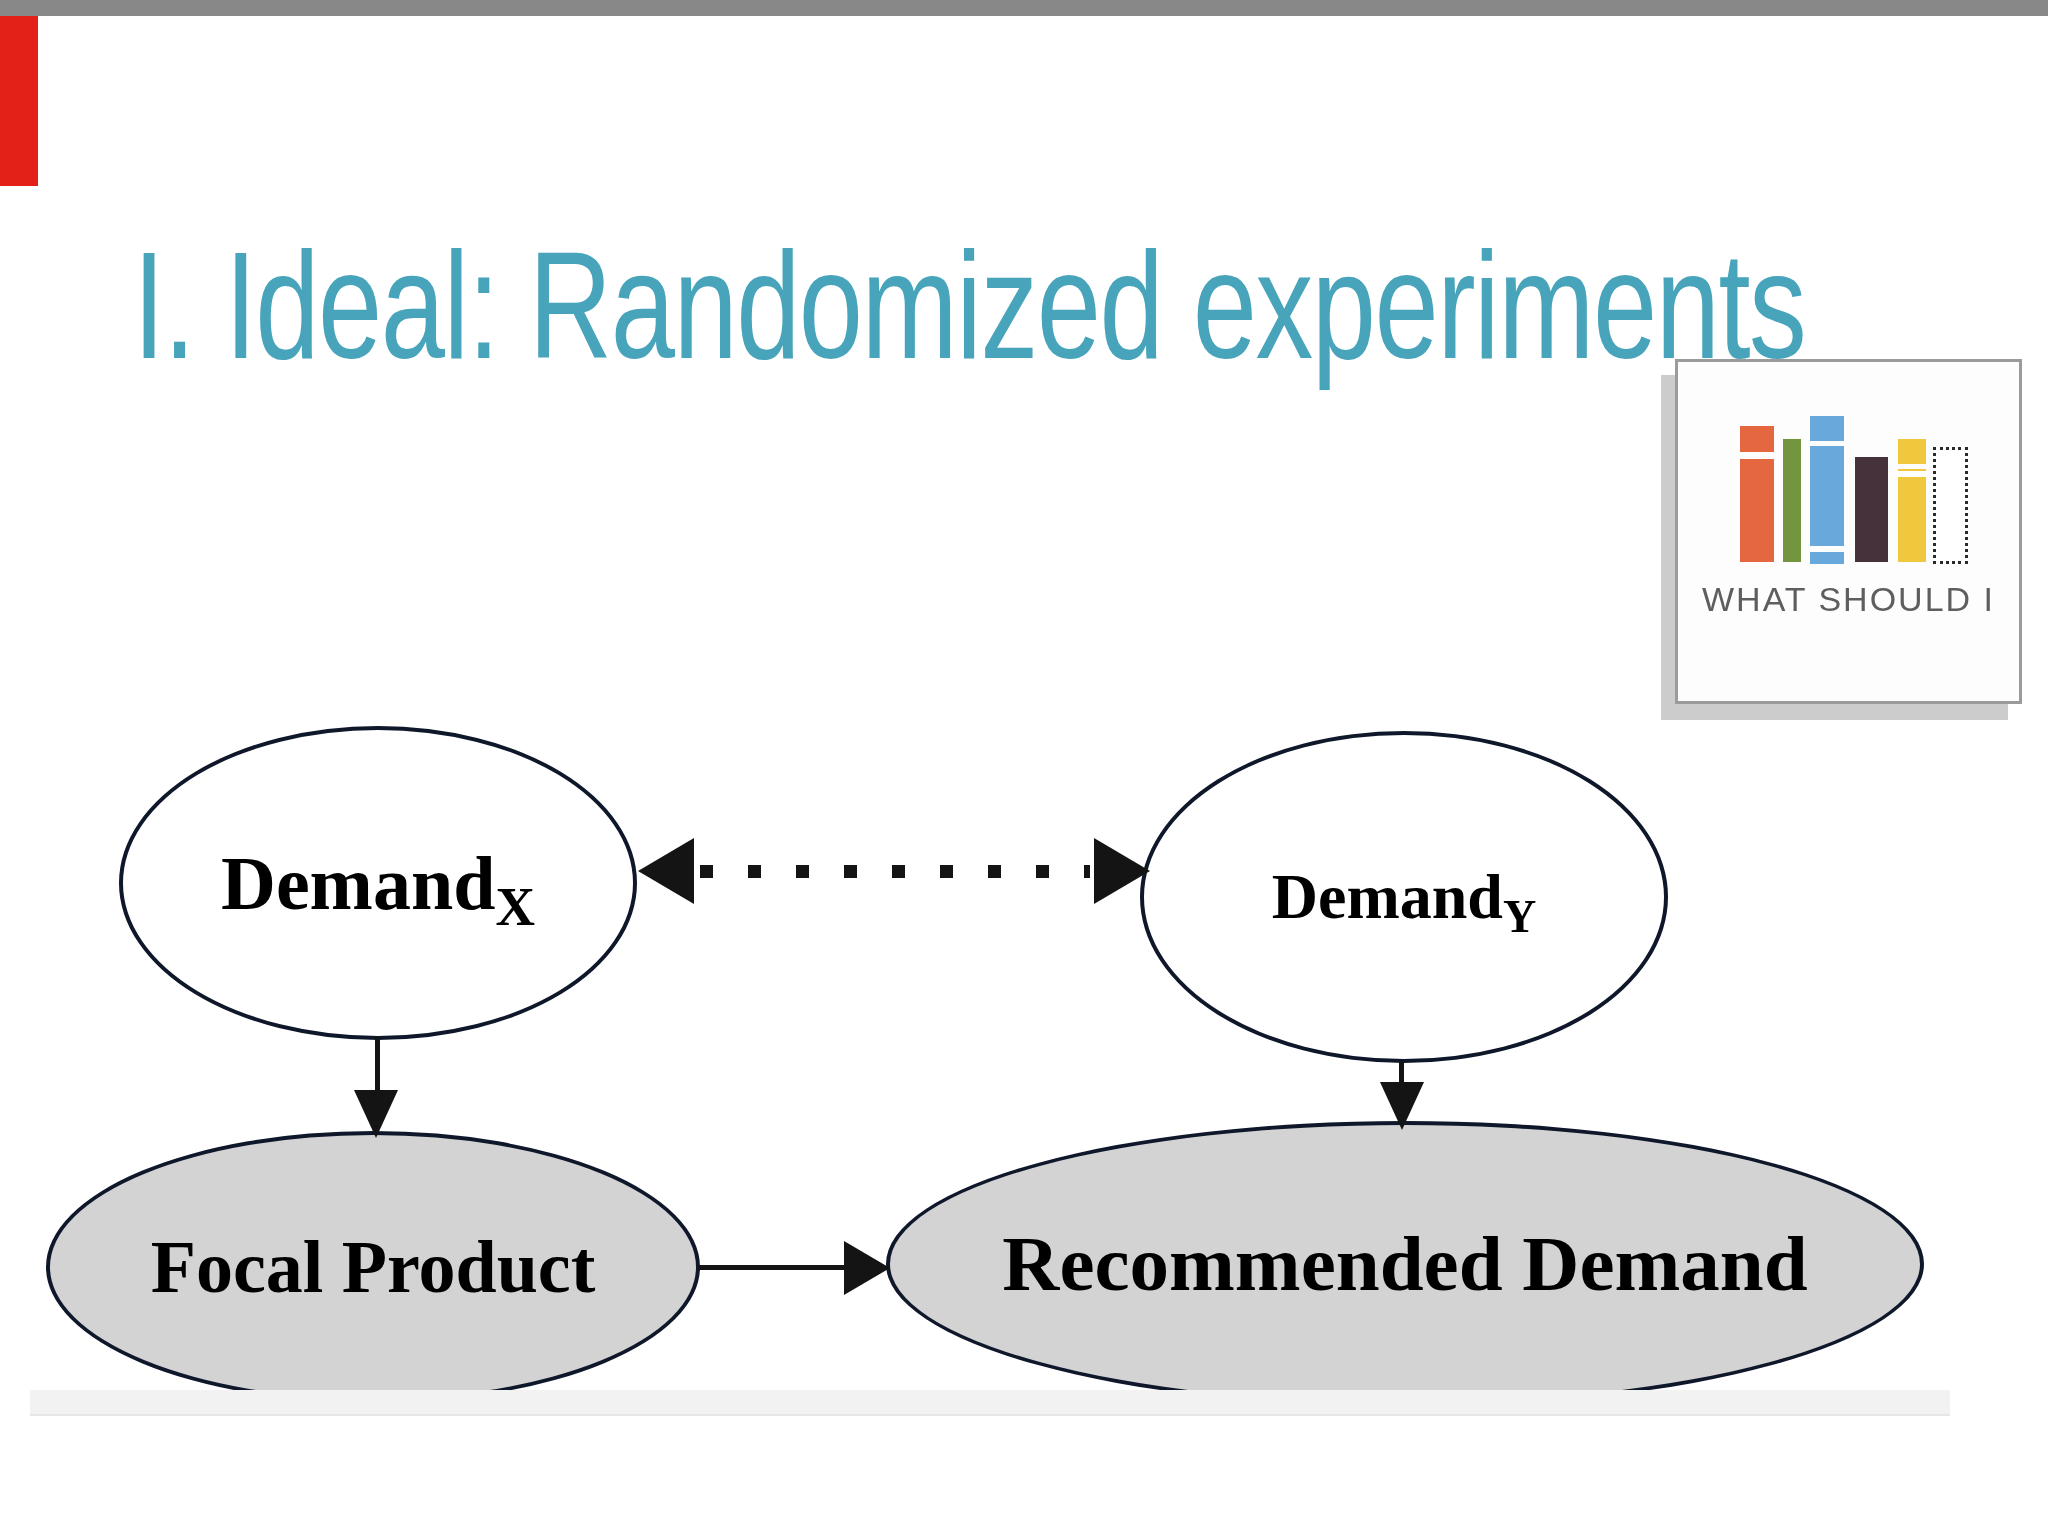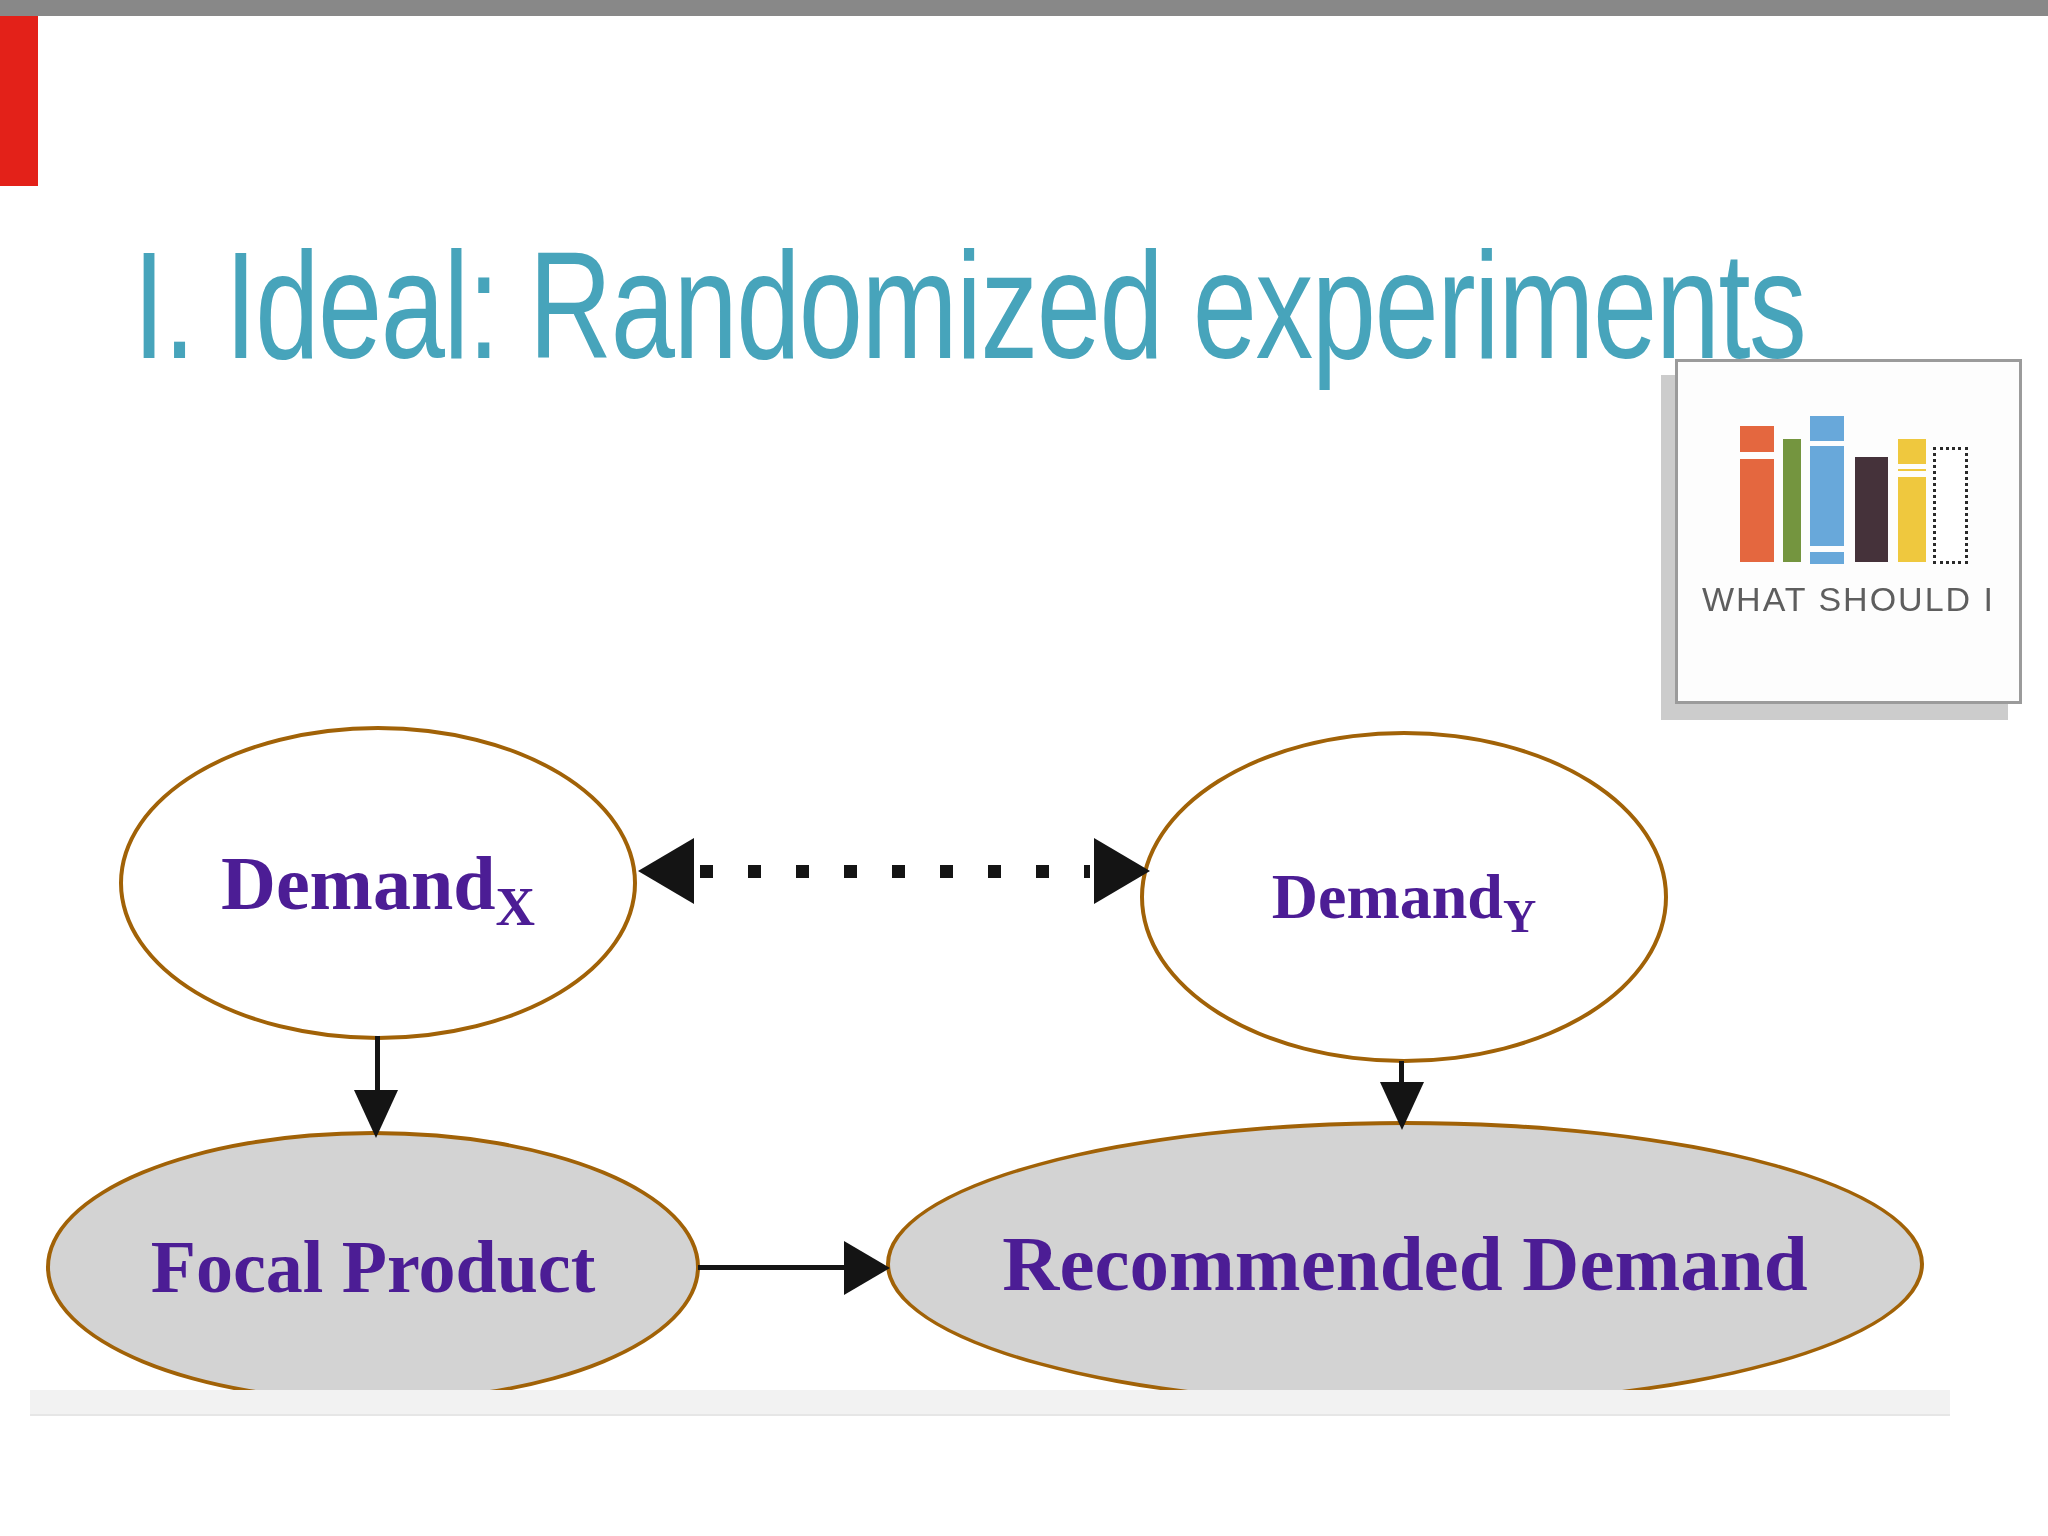--- a/index.html
+++ b/index.html
@@ -66,26 +66,26 @@
     font-size:34px;
     letter-spacing:2px;
     line-height:45px;
     font-weight:400;
   }
 
   
   .node{
     position:absolute;
     box-sizing:border-box;
-    border:4px solid #a16207;
+    border:4px solid #0f172a;
     border-radius:50%;
     display:flex;align-items:center;justify-content:center;
     font-family:"Liberation Serif",serif;
     font-weight:700;
-    color:#4c1d95;
+    color:#000000;
     white-space:nowrap;
   }
   .node sub{font-size:0.72em;transform:translateY(0.28em);line-height:0;}
   .node-demand-x{left:119px;top:710px;width:518px;height:314px;background:#ffffff;font-size:76px;}
   .node-demand-y{left:1140px;top:715px;width:528px;height:332px;background:#ffffff;font-size:64px;}
   .node-focal{left:46px;top:1115px;width:654px;height:272px;background:#d3d3d3;font-size:74px;justify-content:center;}
   .node-recommended{left:886px;top:1105px;width:1038px;height:286px;background:#d3d3d3;font-size:79px;}
 
   
   .vline{position:absolute;width:5px;background:#141414;}

